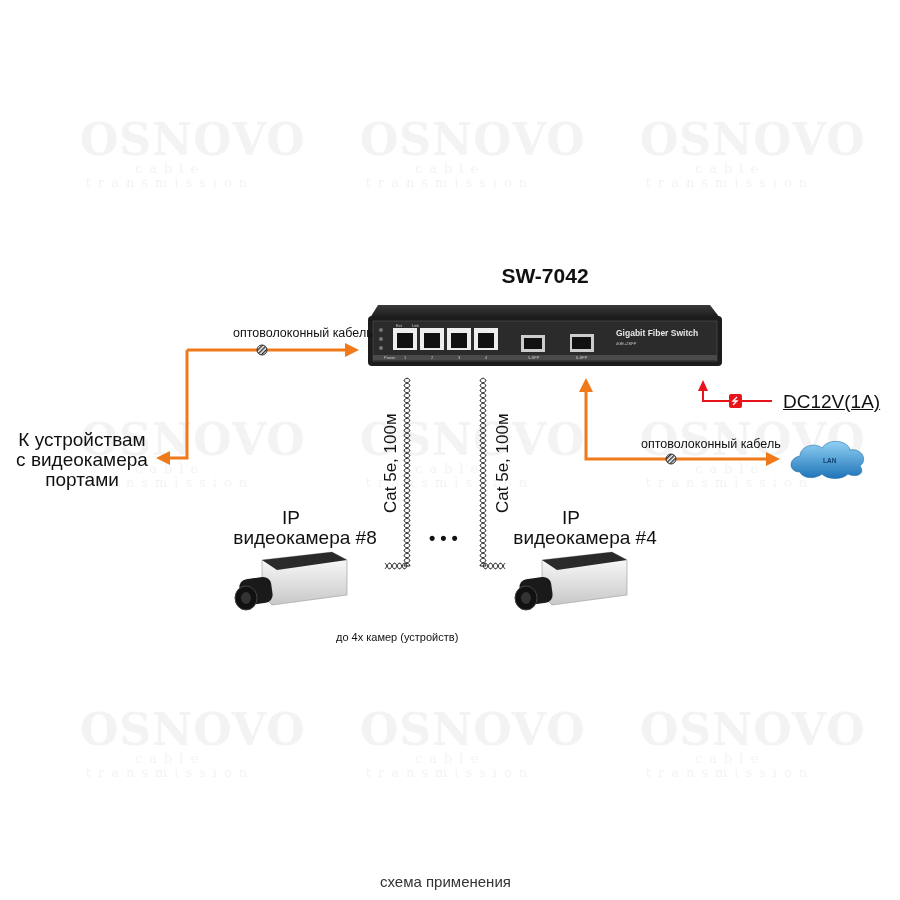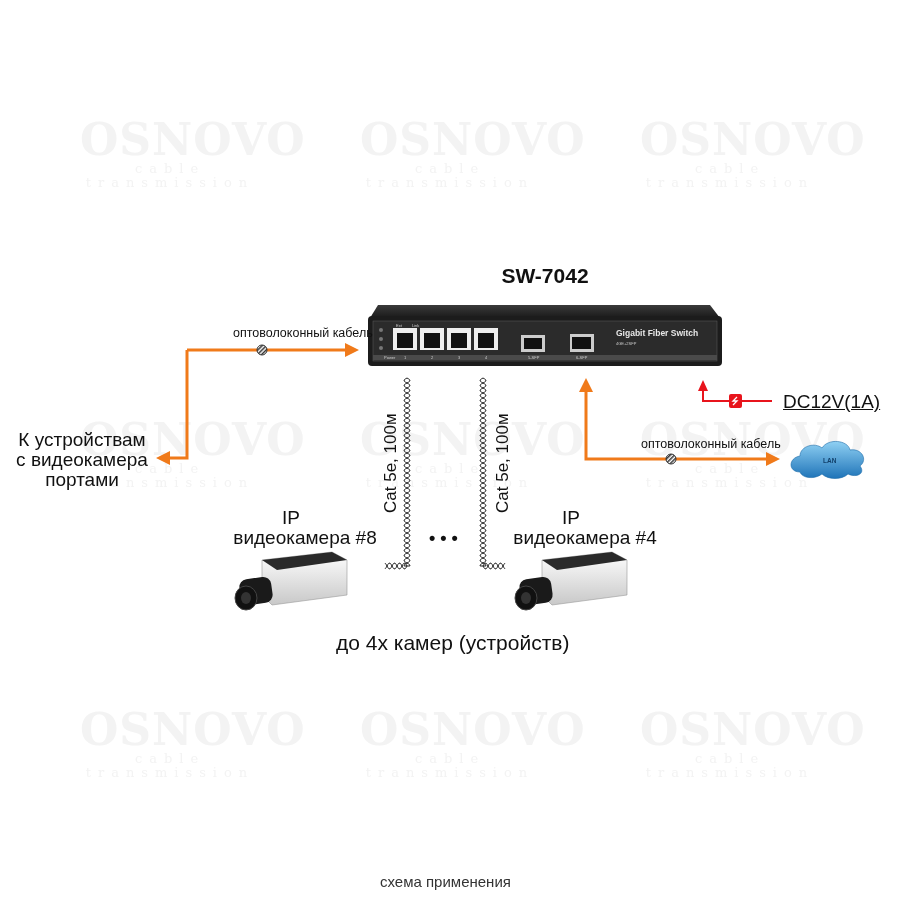--- a/index.html
+++ b/index.html
@@ -184,15 +184,15 @@
   <div style="padding-right:28px;">IP</div>
   <div>видеокамера #8</div>
 </div>
 <div class="abs lbl-big" style="left:510px;top:508px;width:150px;text-align:center;">
   <div style="padding-right:28px;">IP</div>
   <div>видеокамера #4</div>
 </div>
 
 <div class="abs" style="left:429px;top:528px;font-size:18px;font-weight:bold;">• • •</div>
 
-<div class="abs" style="left:336px;top:631px;font-size:21px;">до 4х камер (устройств)</div>
+<div class="abs" style="left:336px;top:631px;font-size:11px;">до 4х камер (устройств)</div>
 
 <div class="abs caption" style="left:380px;top:873px;">схема применения</div>
 
 </body></html>

